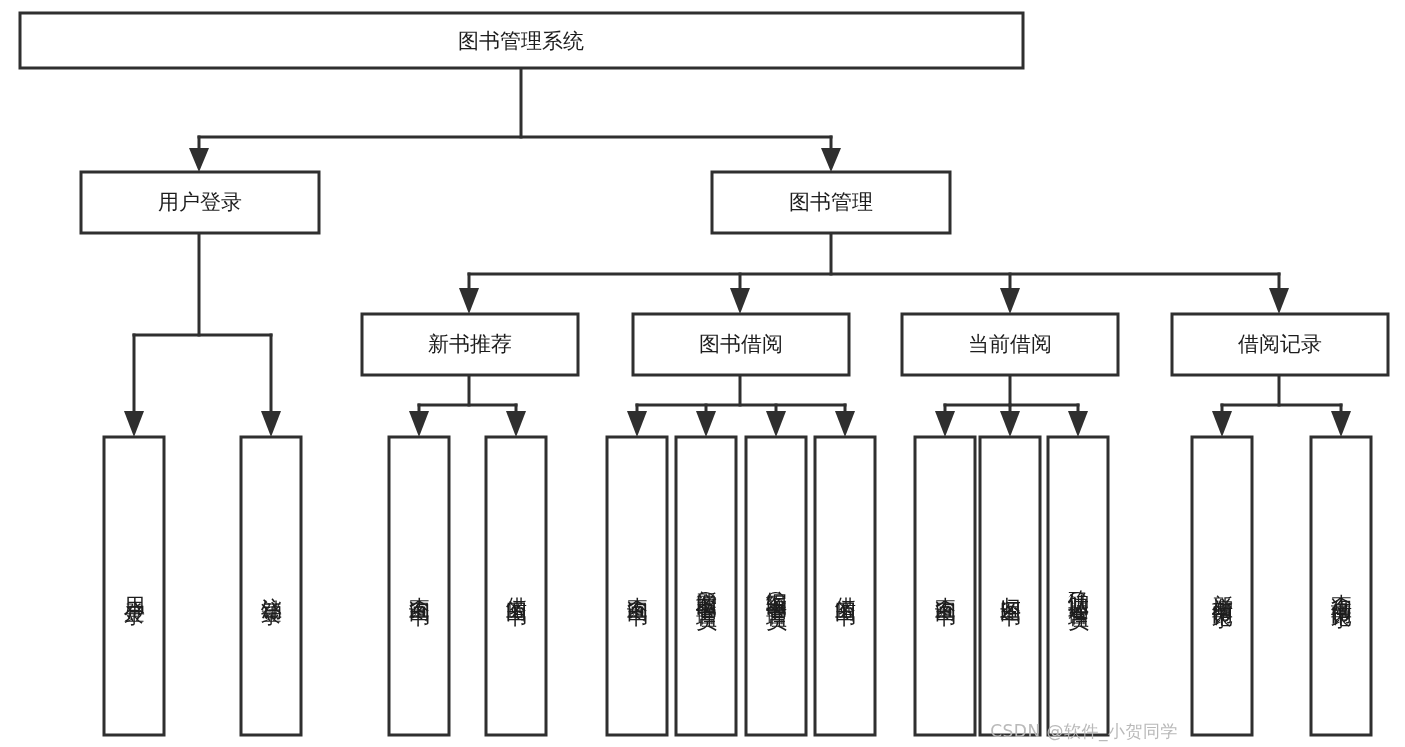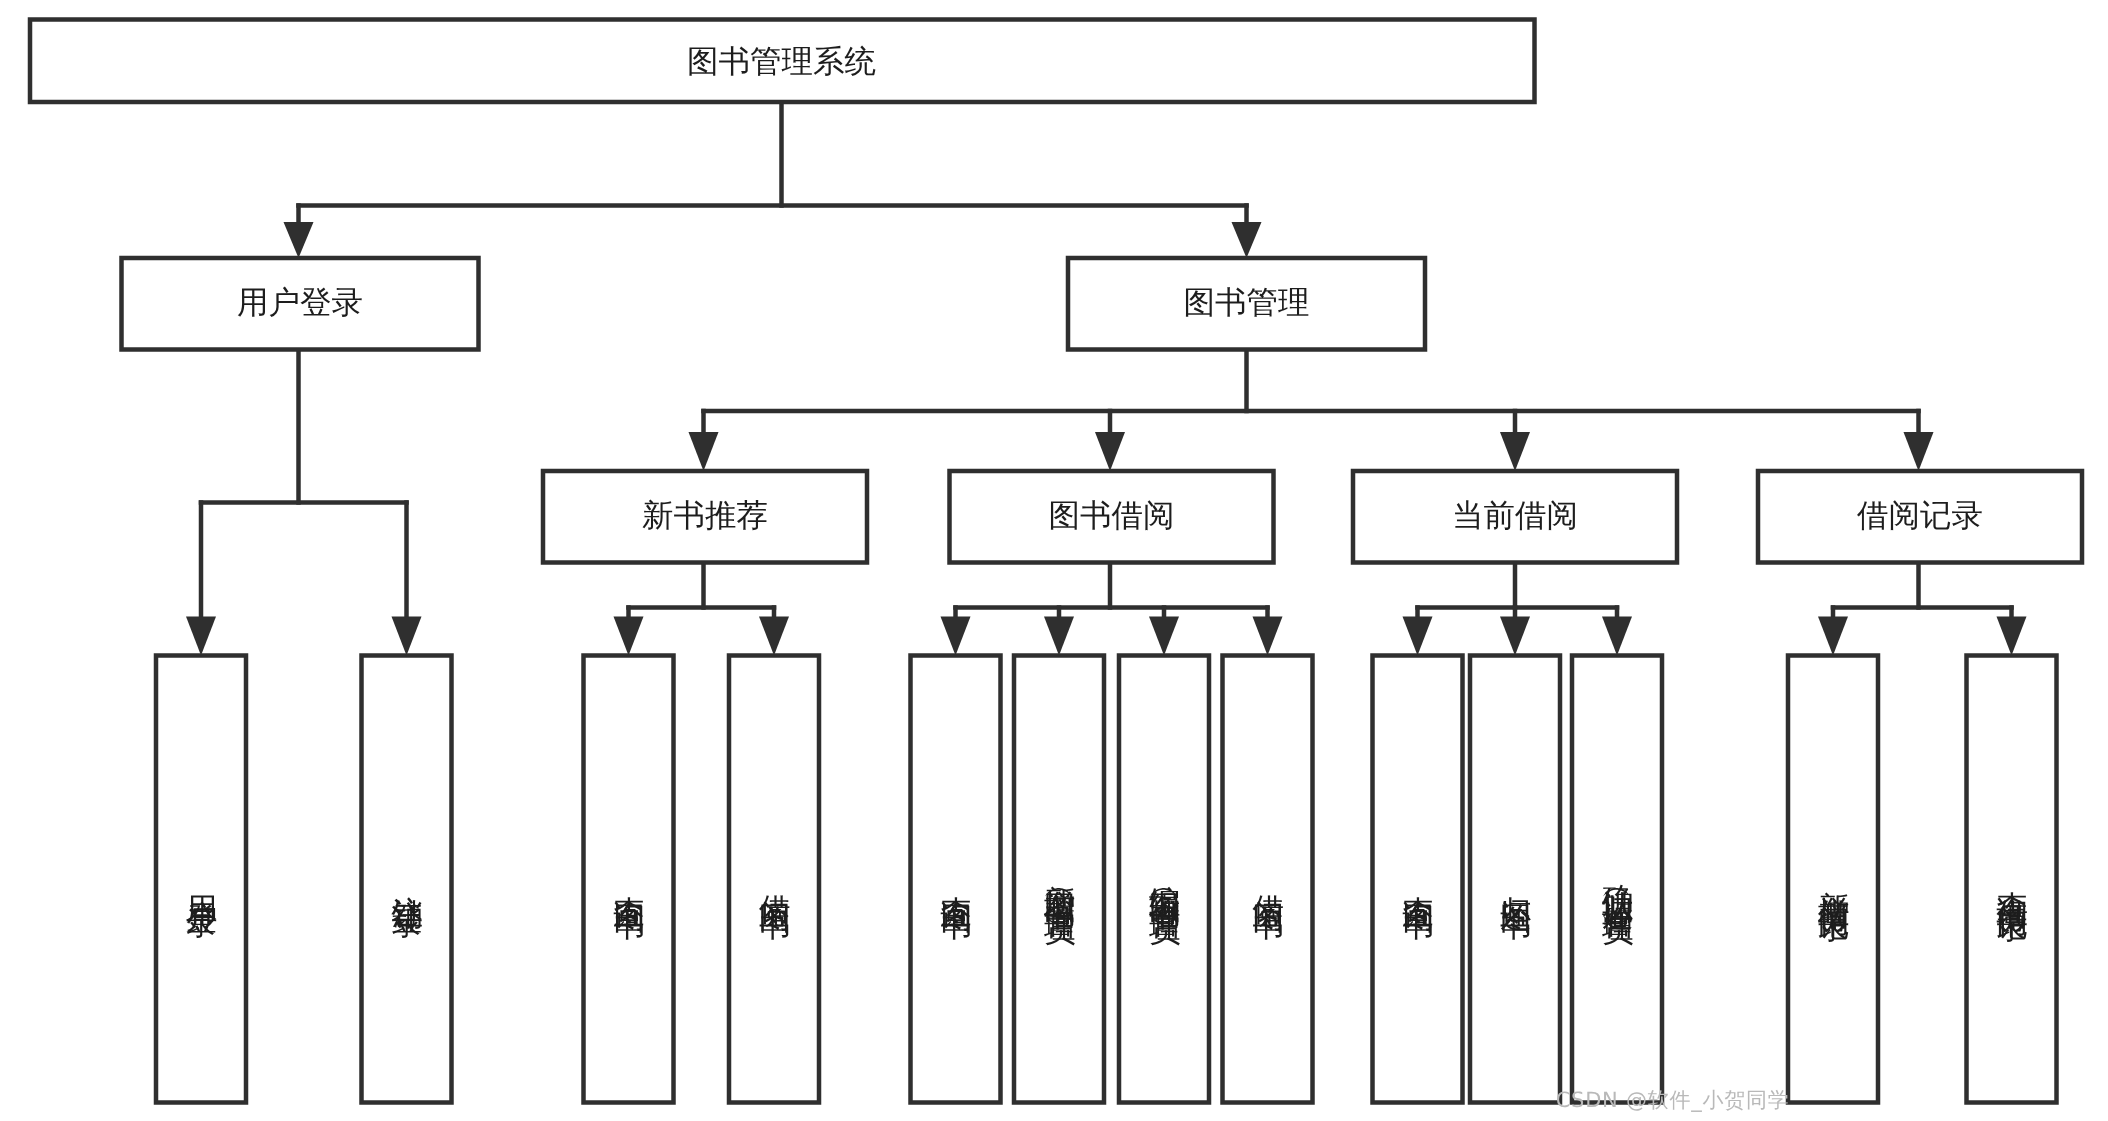--- a/index.html
+++ b/index.html
@@ -61,24 +61,24 @@
     letter-spacing: 3px;
     display: flex;
     align-items: center;
     justify-content: center;
     text-align: center;
     white-space: nowrap;
     pointer-events: none;
   }
   .watermark {
     position: absolute;
-    right: 8px;
+    right: 23px;
     bottom: 4px;
     font-family: "DejaVu Sans", "Liberation Sans", sans-serif;
-    font-size: 14px;
+    font-size: 17px;
     color: #b9b9b9;
     letter-spacing: 0.5px;
     white-space: nowrap;
   }
 </style>
 </head>
 <body>
 
 <div id="diagram-root">
 

